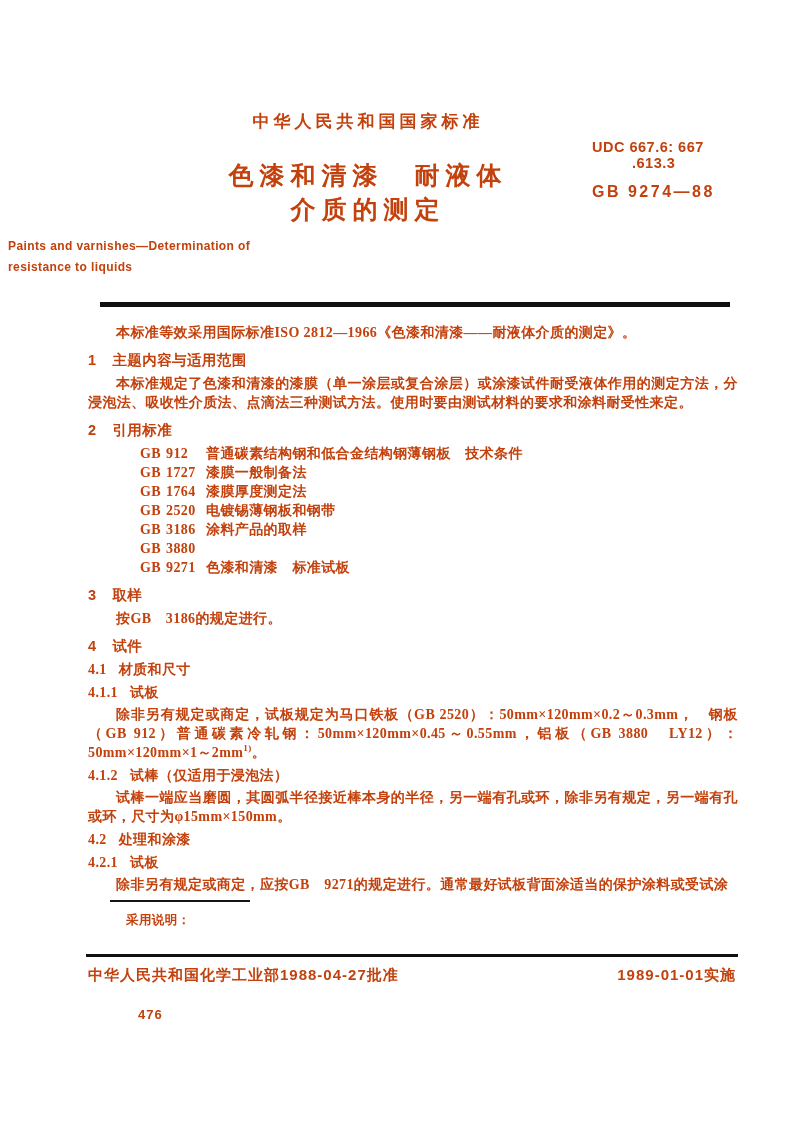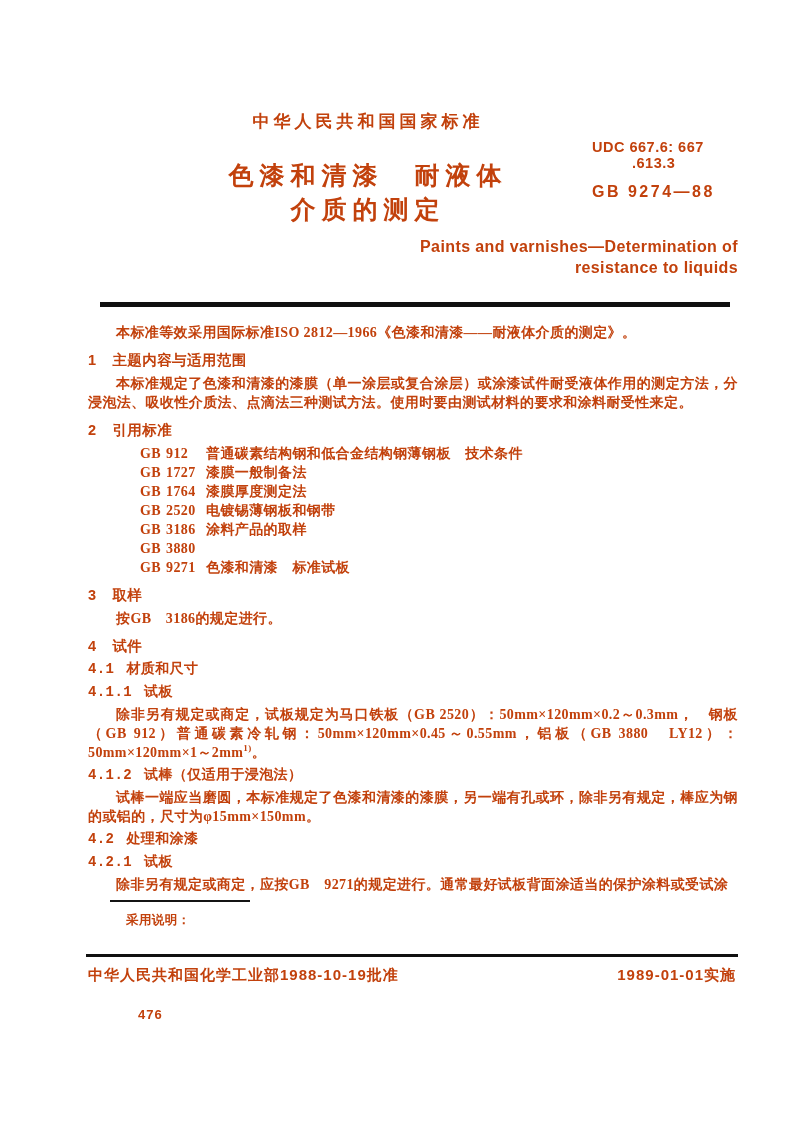--- a/index.html
+++ b/index.html
@@ -13,23 +13,23 @@
     position:absolute;top:110px;left:0;width:736px;text-align:center;
     font-family:"Liberation Sans",sans-serif;font-weight:800;
     font-size:17px;letter-spacing:4px;
   }
   .title-cn{
     position:absolute;top:158px;left:0;width:736px;text-align:center;
     font-family:"Liberation Sans",sans-serif;font-weight:800;
     font-size:25px;letter-spacing:6px;line-height:34px;
   }
   .title-en{
-    position:absolute;top:236px;left:2px;width:736px;text-align:right;
-    font-family:"Liberation Sans",sans-serif;font-weight:800;
-    font-size:16px;line-height:21px;letter-spacing:0.4px;
+    position:absolute;top:236px;left:8px;width:736px;text-align:left;
+    font-family:"Liberation Sans",sans-serif;font-weight:800;
+    font-size:12px;line-height:21px;letter-spacing:0.4px;
   }
   .udc{
     position:absolute;top:139px;left:592px;
     font-family:"Liberation Sans",sans-serif;font-weight:800;
     font-size:14.5px;line-height:16px;letter-spacing:0.5px;
   }
   .udc .udc2{padding-left:40px;}
   .gb-code{
     position:absolute;top:183px;left:592px;
     font-family:"Liberation Sans",sans-serif;font-weight:800;
@@ -42,21 +42,21 @@
     font-size:14px;line-height:19px;text-align:justify;
     font-weight:600;letter-spacing:0.4px;
   }
   .body p{margin:3px 0;text-indent:2em;}
   .sec-h{
     margin:9px 0 4px;font-family:"Liberation Sans",sans-serif;
     font-weight:800;font-size:14.5px;
   }
   .sec-h .num{margin-right:16px;}
   .sub-h{
-    margin:4px 0 1px;font-family:Liberation Mono, monospace;
+    margin:4px 0 1px;font-family:Liberation Serif, serif;
     font-weight:800;font-size:14px;
   }
   .sub-h .num{margin-right:12px;}
   .ref-list{margin:3px 0 3px 52px;}
   .ref-row{display:flex;line-height:19px;}
   .ref-std{width:26px;flex:none;}
   .ref-no{width:40px;flex:none;}
   .ref-desc{flex:1;}
   sup{font-size:9px;vertical-align:super;line-height:0;}
   
@@ -167,39 +167,39 @@
     </div>
 
     <div class="sub-h">
       <span class="num">4.1.1</span><span>试板</span>
     </div>
     <p><span>除非另有规定或商定，试板规定为马口铁板（GB 2520）：50mm×120mm×0.2～0.3mm，　钢板（GB 912）普通碳素冷轧钢：50mm×120mm×0.45～0.55mm，铝板（GB 3880　LY12）：50mm×120mm×1～2mm</span><sup>1)</sup><span>。</span></p>
 
     <div class="sub-h">
       <span class="num">4.1.2</span><span>试棒（仅适用于浸泡法）</span>
     </div>
-    <p>试棒一端应当磨圆，本标准规定了色漆和清漆的漆膜，另一端有孔或环，除非另有规定，棒应为钢的或铝的，尺寸为φ15mm×150mm。</p>
+    <p>试棒一端应当磨圆，其圆弧半径接近棒本身的半径，另一端有孔或环，除非另有规定，另一端有孔或环，尺寸为φ15mm×150mm。</p>
 
     <div class="sub-h">
       <span class="num">4.2</span><span>处理和涂漆</span>
     </div>
 
     <div class="sub-h">
       <span class="num">4.2.1</span><span>试板</span>
     </div>
     <p>除非另有规定或商定，应按GB　9271的规定进行。通常最好试板背面涂适当的保护涂料或受试涂</p>
 
   </div>
 
   <div class="fn-rule"></div>
   <div class="footnote">
     <div>采用说明：</div>
   </div>
 
   <div class="rule-bottom"></div>
   <div class="footer">
-    <span>中华人民共和国化学工业部1988-10-19批准</span>
+    <span>中华人民共和国化学工业部1988-04-27批准</span>
     <span>1989-01-01实施</span>
   </div>
 
   <div class="page-num">476</div>
 
 </div>
 
 </body></html>

